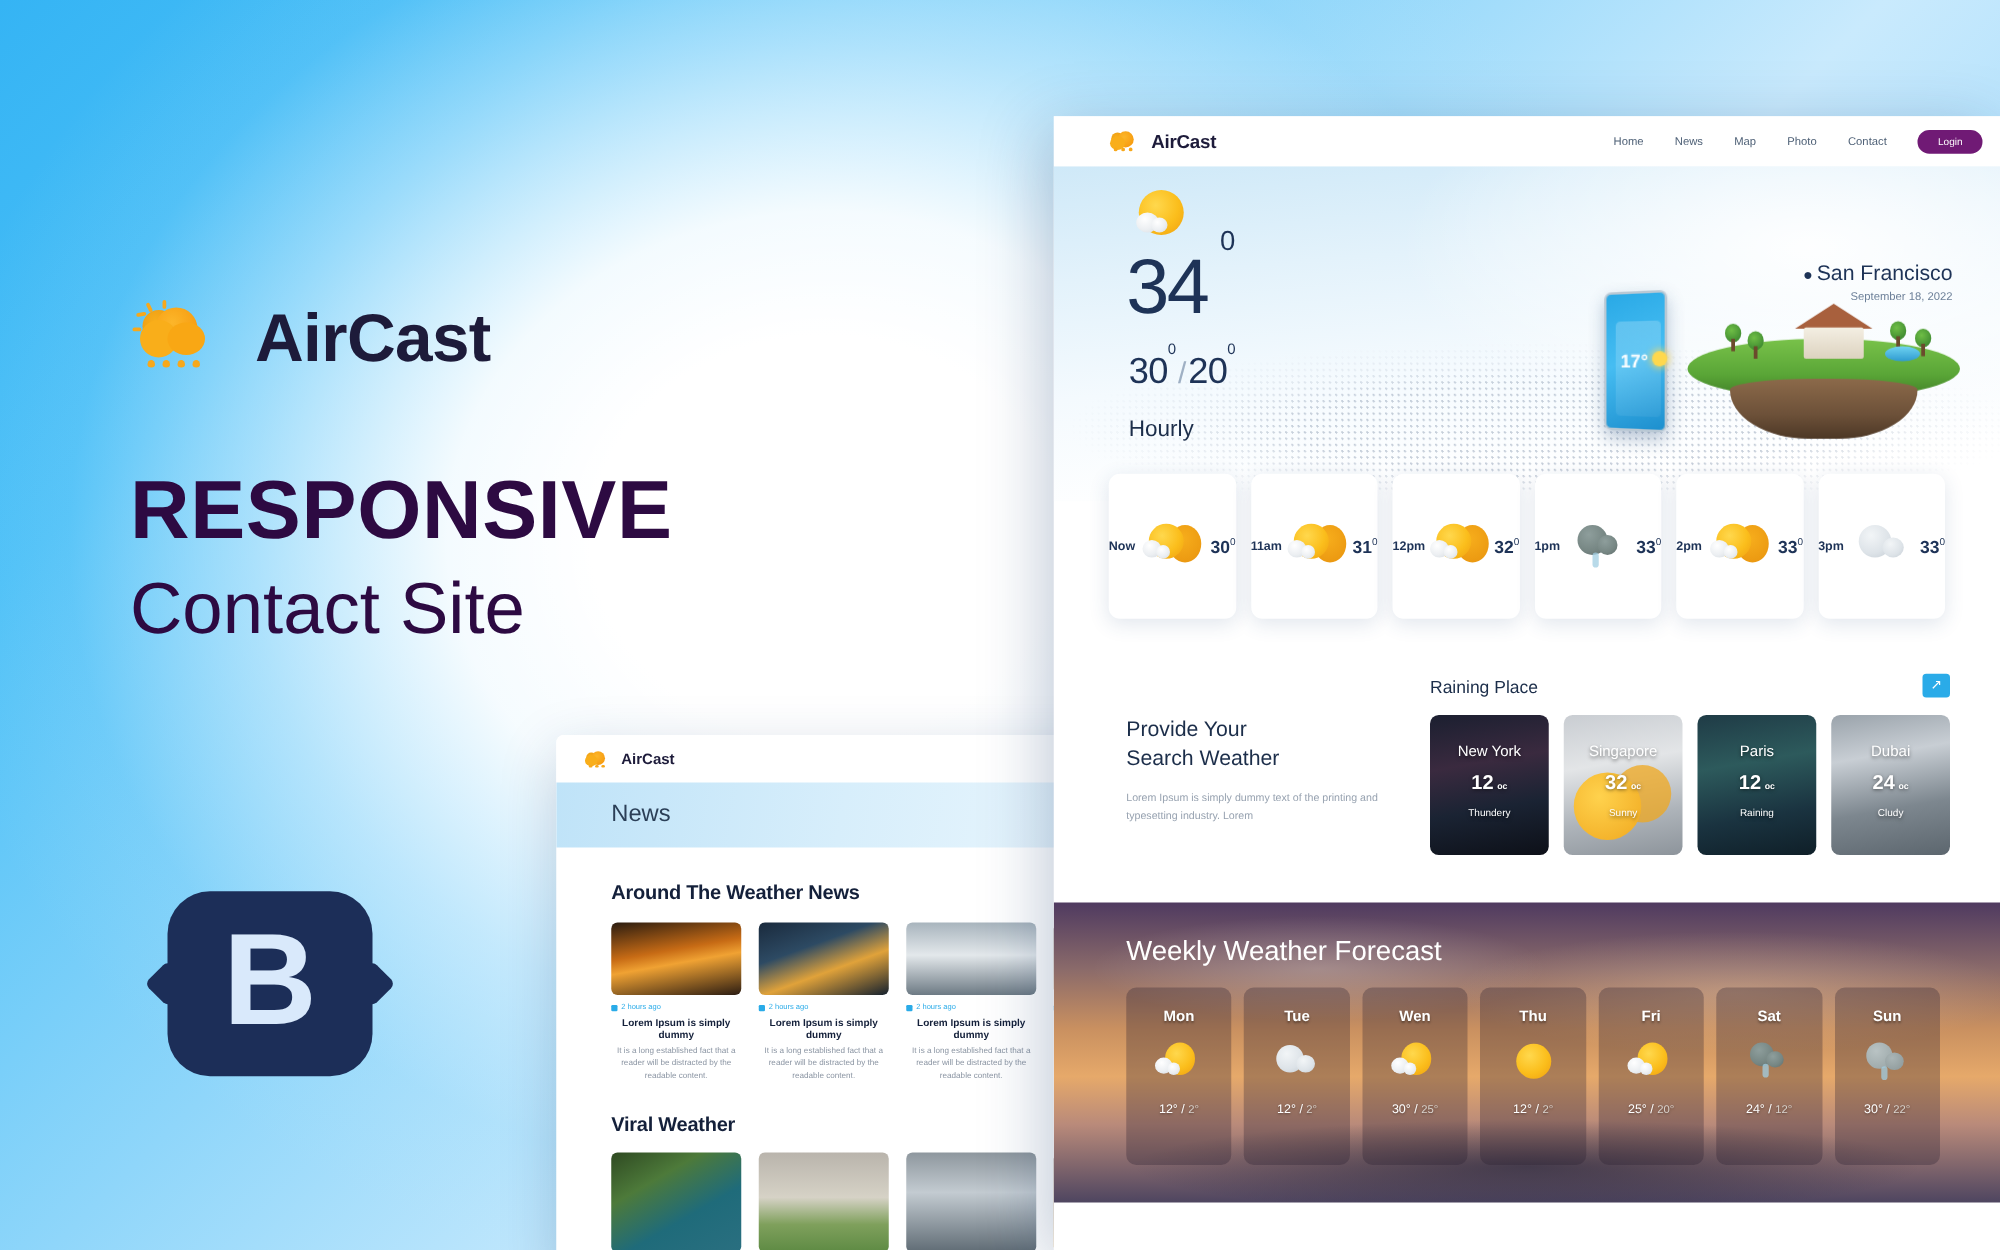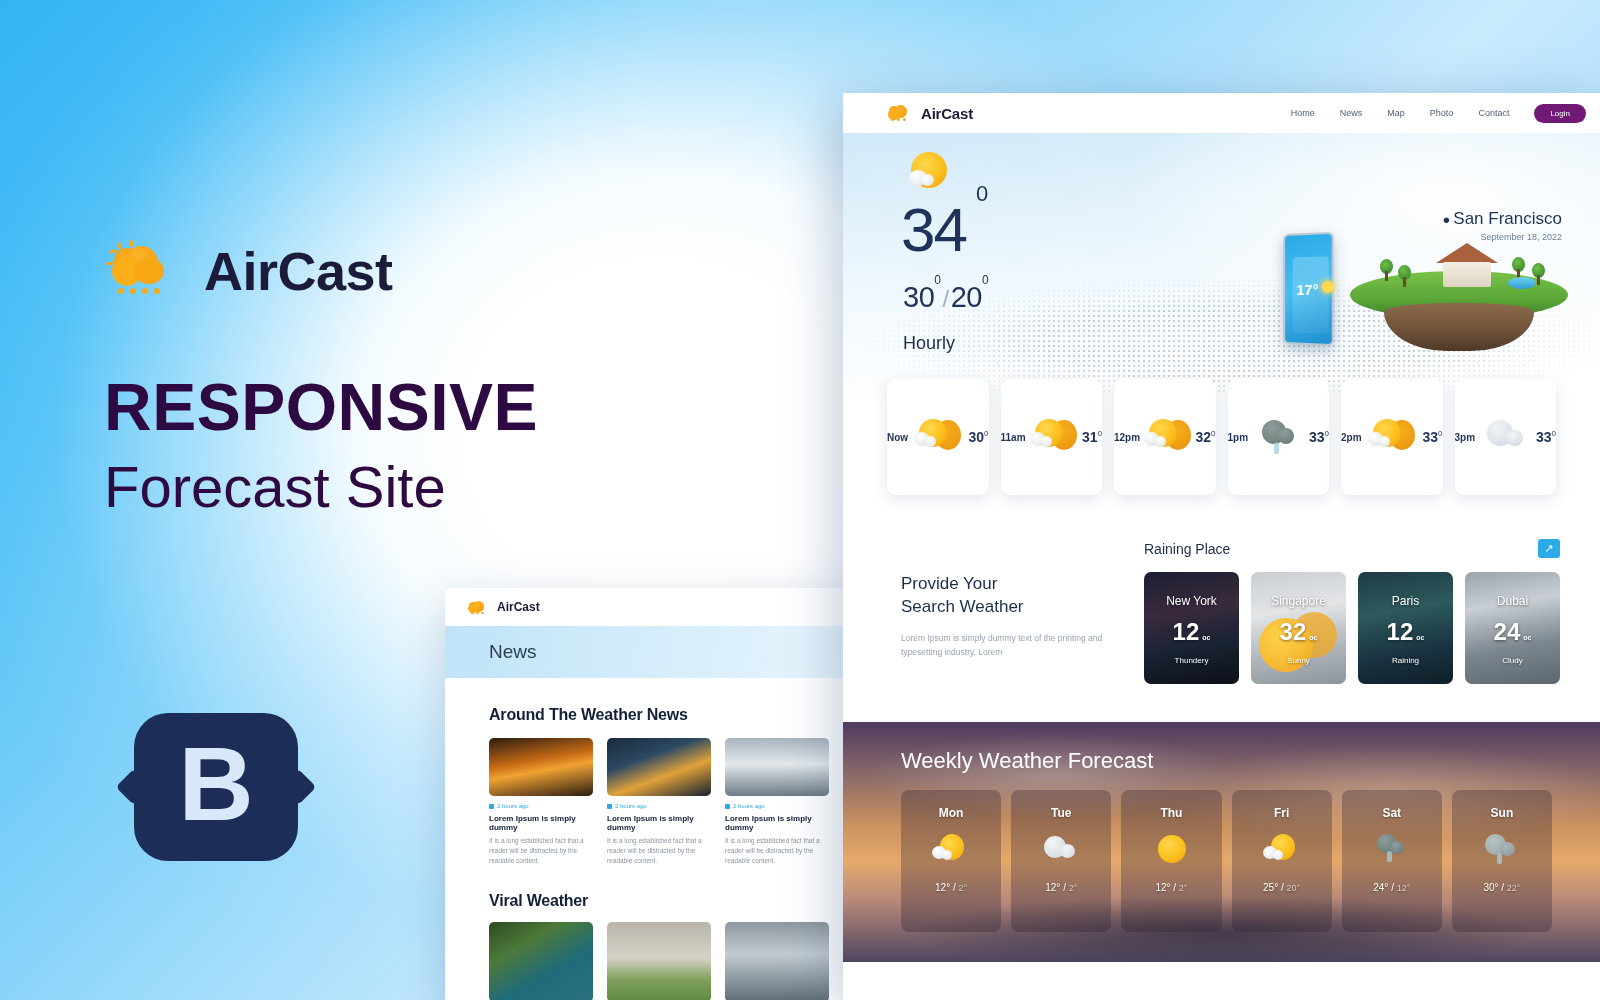--- a/index.html
+++ b/index.html
@@ -73,21 +73,21 @@
   .news-hero {
     height: 52px;
     background: linear-gradient(100deg, #bfe3f8 0%, #d7eefb 32%, #eaf6fd 62%, #ffffff 100%);
     display: flex; align-items: center; padding-left: 44px;
   }
   .news-hero-title { font-size: 19px; color: #2b3f57; font-weight: 400; }
 
   .news-body { padding: 28px 0 0 44px; }
   .news-sec-title { font-size: 16px; font-weight: bold; color: #14203a; letter-spacing: -0.2px; }
   .news-grid { display: flex; gap: 14px; margin-top: 14px; }
-  .news-card { width: 104px; }
+  .news-card { width: 104px; text-align: center; }
   .news-thumb { width: 104px; height: 58px; border-radius: 5px; background-size: cover; }
   .nt-1 { background: linear-gradient(170deg,#2a1c10 0%, #c76b15 40%, #f0a233 55%, #2b1c12 100%); }
   .nt-2 { background: linear-gradient(160deg,#1a2a3d 0%, #2d4a63 35%, #e0a23a 62%, #14202e 100%); }
   .nt-3 { background: linear-gradient(180deg,#a8b4bd 0%, #e3e8eb 45%, #6d7a84 100%); }
   .nt-4 { background: linear-gradient(165deg,#3a2a1c 0%, #8a6a45 45%, #d9b27c 70%, #2b2018 100%); }
   .news-meta { margin-top: 7px; font-size: 6px; color: #2aabe8; display: flex; align-items: center; gap: 3px; }
   .meta-sq { width: 5px; height: 5px; background: #2aabe8; border-radius: 1px; display:inline-block; }
   .news-card-title { margin-top: 5px; font-size: 8px; font-weight: bold; color: #14203a; }
   .news-card-text { margin-top: 4px; font-size: 6.5px; line-height: 1.55; color: #8b95a3; }
 
@@ -259,21 +259,21 @@
     flex: 1; height: 112px; border-radius: 7px; position: relative;
     overflow: hidden; display: flex; flex-direction: column; align-items: center;
     padding-top: 22px; color: #fff; text-shadow: 0 1px 3px rgba(0,0,0,0.5);
   }
   .place.ny { background: linear-gradient(170deg,#1b1f30 0%, #3a2a3f 35%, #1a2333 65%, #0d1018 100%); }
   .place.sg { background: linear-gradient(170deg,#c9cdd2 0%, #e3e5e7 35%, #aeb4ba 70%, #8d949b 100%); }
   .place.pa { background: linear-gradient(170deg,#1f3b46 0%, #2d5a5c 35%, #1a3340 70%, #0f1f28 100%); }
   .place.db { background: linear-gradient(170deg,#9aa3ab 0%, #c8ced4 30%, #7d878f 65%, #5c666e 100%); }
   .place-name { font-size: 12px; font-weight: 400; }
   .place-temp-row { margin-top: 10px; display: flex; align-items: baseline; gap: 3px; position: relative; z-index: 2; }
-  .place-temp { font-size: 24px; font-weight: bold; }
+  .place-temp { font-size: 16px; font-weight: bold; }
   .place-unit { font-size: 7px; font-weight: bold; }
   .place-cond { margin-top: 10px; font-size: 8px; position: relative; z-index: 2; }
   .sun-blob {
     position: absolute; left: 8px; top: 46px; width: 54px; height: 54px;
     background: radial-gradient(circle at 38% 36%, #ffd24d, #f0a81f);
     border-radius: 50%; z-index: 1;
   }
   .sun-blob2 {
     position: absolute; left: 40px; top: 40px; width: 46px; height: 46px;
     background: rgba(240,168,31,0.75); border-radius: 50%; z-index: 0;
@@ -351,21 +351,21 @@
       <div class="ic-sun2" style="left:8px;top:16px;width:30px;height:30px;background:#f9ae1a;"></div>
       <div class="ic-sun2" style="left:30px;top:18px;width:30px;height:26px;background:#f9a714;"></div>
       <div class="ic-drop" style="left:14px;top:48px;"></div>
       <div class="ic-drop" style="left:26px;top:48px;"></div>
       <div class="ic-drop" style="left:38px;top:48px;"></div>
       <div class="ic-drop" style="left:50px;top:48px;"></div>
     </div>
     <div class="brand-name">AirCast</div>
   </div>
   <div class="headline">RESPONSIVE</div>
-  <div class="subhead">Forecast Site</div>
+  <div class="subhead">Contact Site</div>
 </div>
 
 <div class="bootstrap-logo">
   <div class="bs-notch l"></div>
   <div class="bs-notch r"></div>
   <div class="bs-shape"></div>
   <div class="bs-letter">B</div>
 </div>
 
 <div class="mock-news">
@@ -647,20 +647,29 @@
 
       <div class="d-card">
         <div class="d-name">Tue</div>
         <div class="d-icon">
           <div class="ic-wcloud" style="left:4px;top:4px;width:22px;height:22px;"></div>
           <div class="ic-wcloud" style="left:20px;top:12px;width:15px;height:14px;"></div>
         </div>
         <div class="d-temp"><span>12°</span> <span>/</span> <span class="lo">2°</span></div>
       </div>
 
+      <div class="d-card">
+        <div class="d-name">Wen</div>
+        <div class="d-icon">
+          <div class="ic-sun" style="left:10px;top:2px;width:24px;height:26px;"></div>
+          <div class="ic-cloud" style="left:2px;top:14px;width:14px;height:13px;"></div>
+          <div class="ic-cloud" style="left:12px;top:18px;width:10px;height:10px;"></div>
+        </div>
+        <div class="d-temp"><span>30°</span> <span>/</span> <span class="lo">25°</span></div>
+      </div>
 
       <div class="d-card">
         <div class="d-name">Thu</div>
         <div class="d-icon">
           <div class="ic-sun" style="left:8px;top:3px;width:28px;height:28px;"></div>
         </div>
         <div class="d-temp"><span>12°</span> <span>/</span> <span class="lo">2°</span></div>
       </div>
 
       <div class="d-card">

